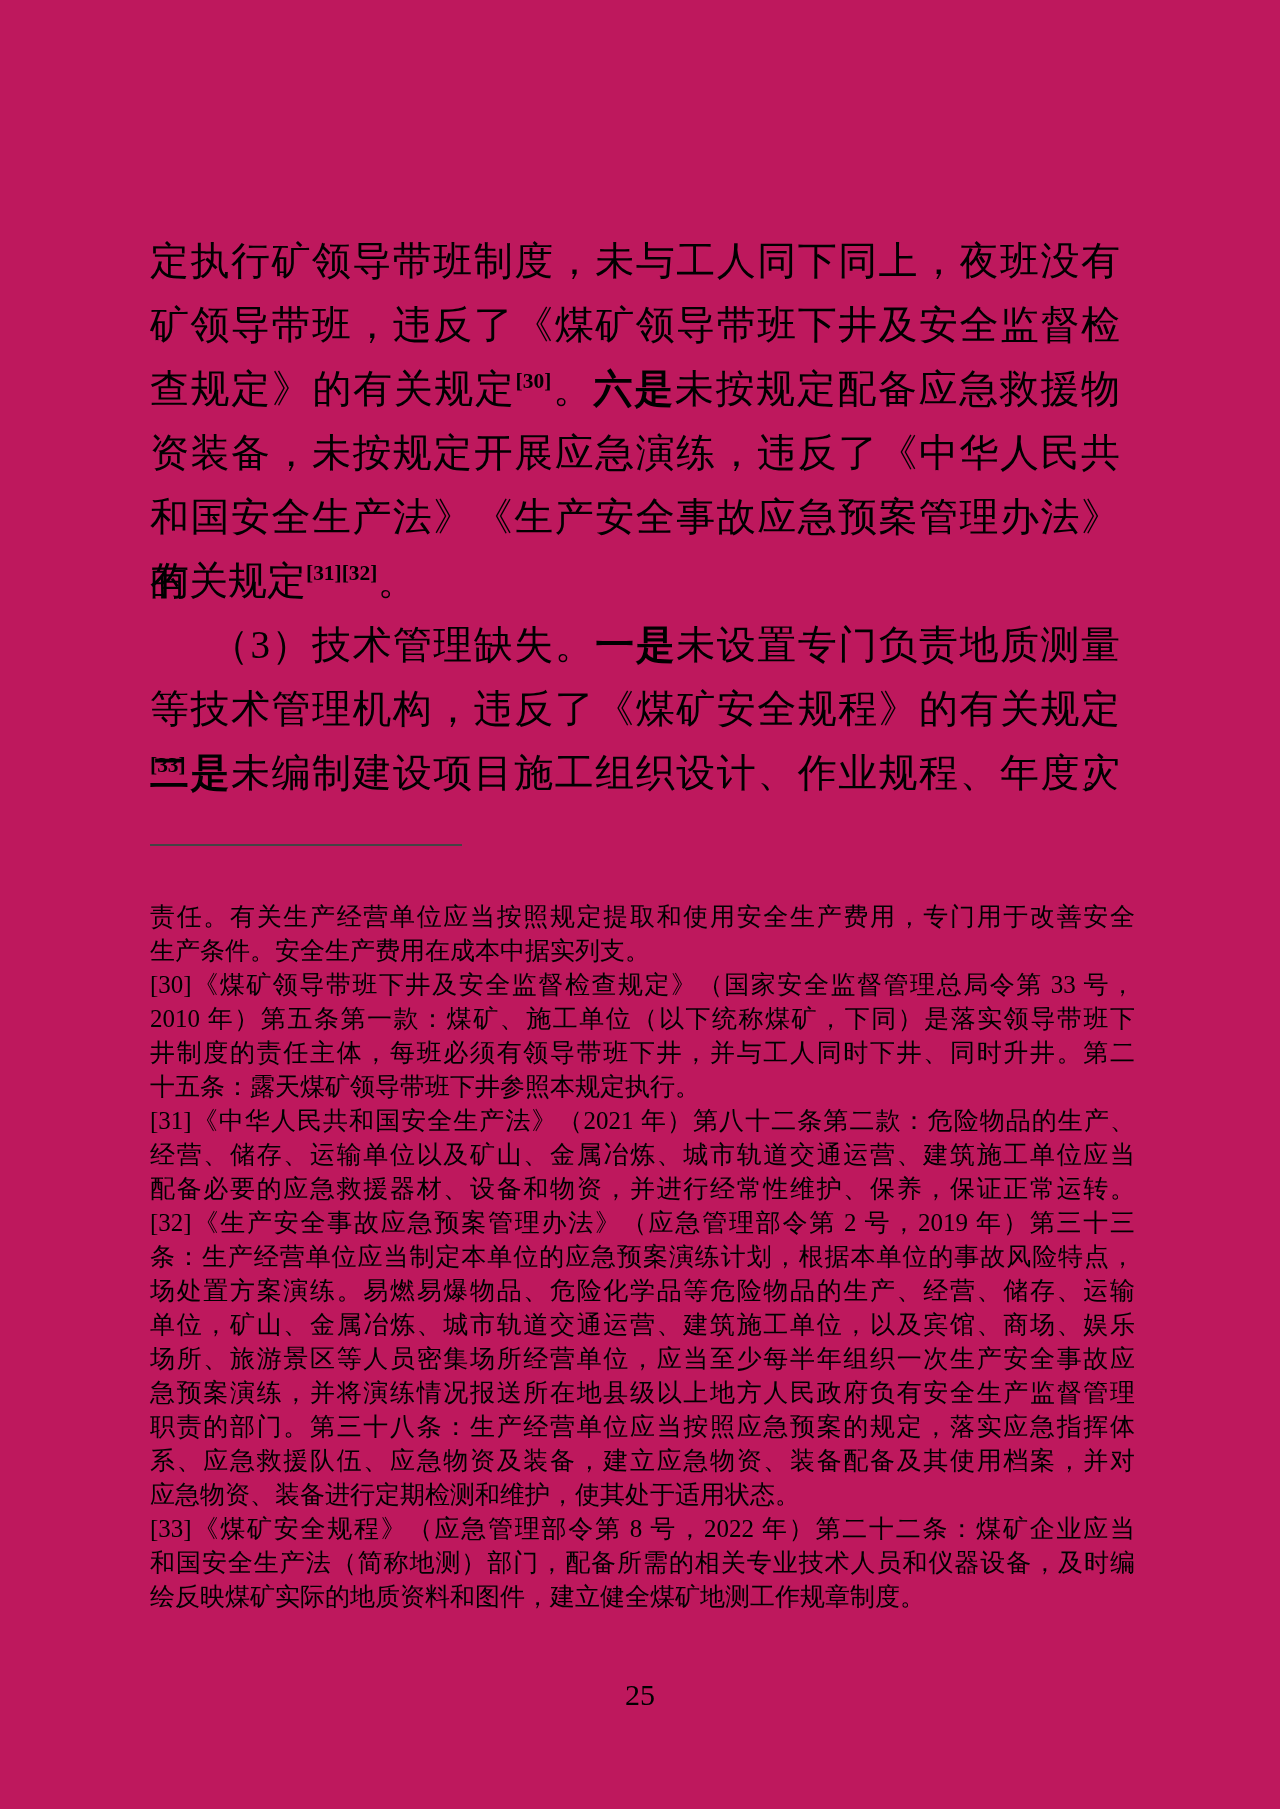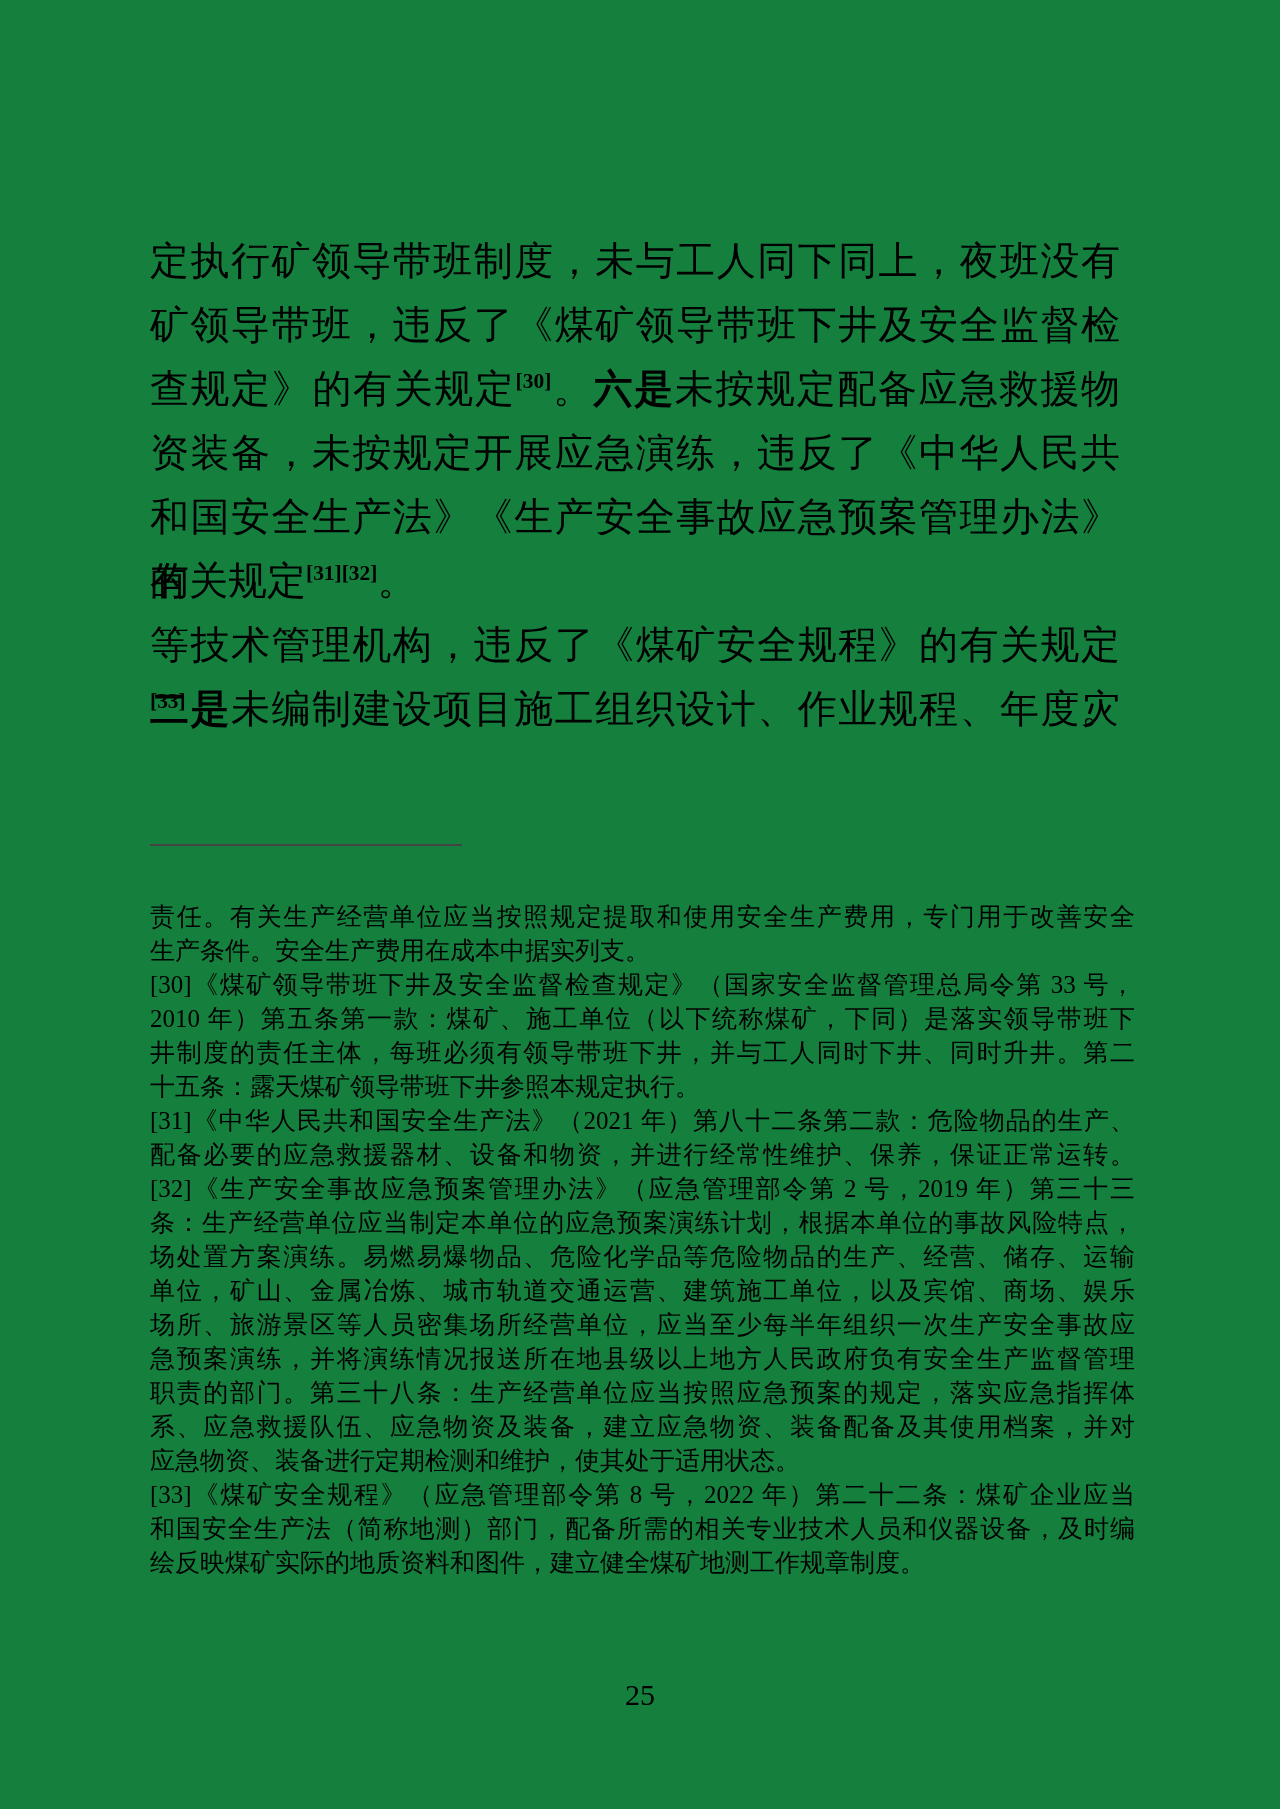--- a/index.html
+++ b/index.html
@@ -1,20 +1,20 @@
 <!DOCTYPE html>
 <html><head>
 <meta charset="utf-8">
 <style>
   html, body { margin: 0; padding: 0; background: #ffffff; }
   .page {
     position: relative;
     width: 1280px;
     height: 1809px;
-    background: #15803d;
+    background: #be185d;
     color: #000000;
     font-family: "Liberation Serif", serif;
     overflow: hidden;
   }
   .body-text {
     position: absolute;
     left: 150px;
     top: 229px;
     width: 970px;
   }
@@ -71,32 +71,34 @@
 <body>
 
 <div class="page">
   <div class="body-text" id="body-text">
       <div class="body-line just"><span>定执行矿领导带班制度，未与工人同下同上，夜班没有</span></div>
       <div class="body-line just"><span>矿领导带班，违反了《煤矿领导带班下井及安全监督检</span></div>
       <div class="body-line just"><span>查规定》的有关规定</span><sup>[30]</sup><span>。</span><span class="bold">六是</span><span>未按规定配备应急救援物</span></div>
       <div class="body-line just"><span>资装备，未按规定开展应急演练，违反了《中华人民共</span></div>
       <div class="body-line just"><span>和国安全生产法》《生产安全事故应急预案管理办法》的</span></div>
       <div class="body-line nojust"><span>有关规定</span><sup>[31][32]</sup><span>。</span></div>
+      <div class="body-line just indent"><span>（3）技术管理缺失。</span><span class="bold">一是</span><span>未设置专门负责地质测量</span></div>
       <div class="body-line just"><span>等技术管理机构，违反了《煤矿安全规程》的有关规定</span><sup>[33]</sup><span>。</span></div>
       <div class="body-line just"><span class="bold">二是</span><span>未编制建设项目施工组织设计、作业规程、年度灾</span></div>
     </div>
   <div class="footnote-sep"></div>
   <div class="footnotes" id="footnotes">
       <div class="footnote-line just"><span>责任。有关生产经营单位应当按照规定提取和使用安全生产费用，专门用于改善安全</span></div>
       <div class="footnote-line nojust"><span>生产条件。安全生产费用在成本中据实列支。</span></div>
       <div class="footnote-line just"><span>[30]《煤矿领导带班下井及安全监督检查规定》（国家安全监督管理总局令第 33 号，</span></div>
       <div class="footnote-line just"><span>2010 年）第五条第一款：煤矿、施工单位（以下统称煤矿，下同）是落实领导带班下</span></div>
       <div class="footnote-line just"><span>井制度的责任主体，每班必须有领导带班下井，并与工人同时下井、同时升井。第二</span></div>
       <div class="footnote-line nojust"><span>十五条：露天煤矿领导带班下井参照本规定执行。</span></div>
       <div class="footnote-line just"><span>[31]《中华人民共和国安全生产法》（2021 年）第八十二条第二款：危险物品的生产、</span></div>
+      <div class="footnote-line just"><span>经营、储存、运输单位以及矿山、金属冶炼、城市轨道交通运营、建筑施工单位应当</span></div>
       <div class="footnote-line just"><span>配备必要的应急救援器材、设备和物资，并进行经常性维护、保养，保证正常运转。</span></div>
       <div class="footnote-line just"><span>[32]《生产安全事故应急预案管理办法》（应急管理部令第 2 号，2019 年）第三十三</span></div>
       <div class="footnote-line just"><span>条：生产经营单位应当制定本单位的应急预案演练计划，根据本单位的事故风险特点，</span></div>
       <div class="footnote-line just"><span>场处置方案演练。易燃易爆物品、危险化学品等危险物品的生产、经营、储存、运输</span></div>
       <div class="footnote-line just"><span>单位，矿山、金属冶炼、城市轨道交通运营、建筑施工单位，以及宾馆、商场、娱乐</span></div>
       <div class="footnote-line just"><span>场所、旅游景区等人员密集场所经营单位，应当至少每半年组织一次生产安全事故应</span></div>
       <div class="footnote-line just"><span>急预案演练，并将演练情况报送所在地县级以上地方人民政府负有安全生产监督管理</span></div>
       <div class="footnote-line just"><span>职责的部门。第三十八条：生产经营单位应当按照应急预案的规定，落实应急指挥体</span></div>
       <div class="footnote-line just"><span>系、应急救援队伍、应急物资及装备，建立应急物资、装备配备及其使用档案，并对</span></div>
       <div class="footnote-line nojust"><span>应急物资、装备进行定期检测和维护，使其处于适用状态。</span></div>

